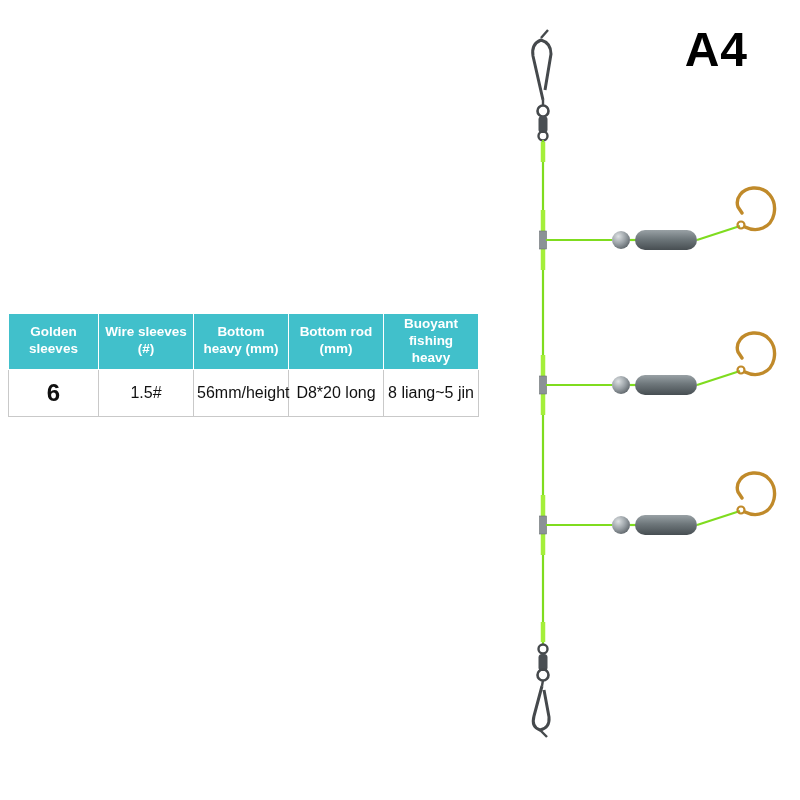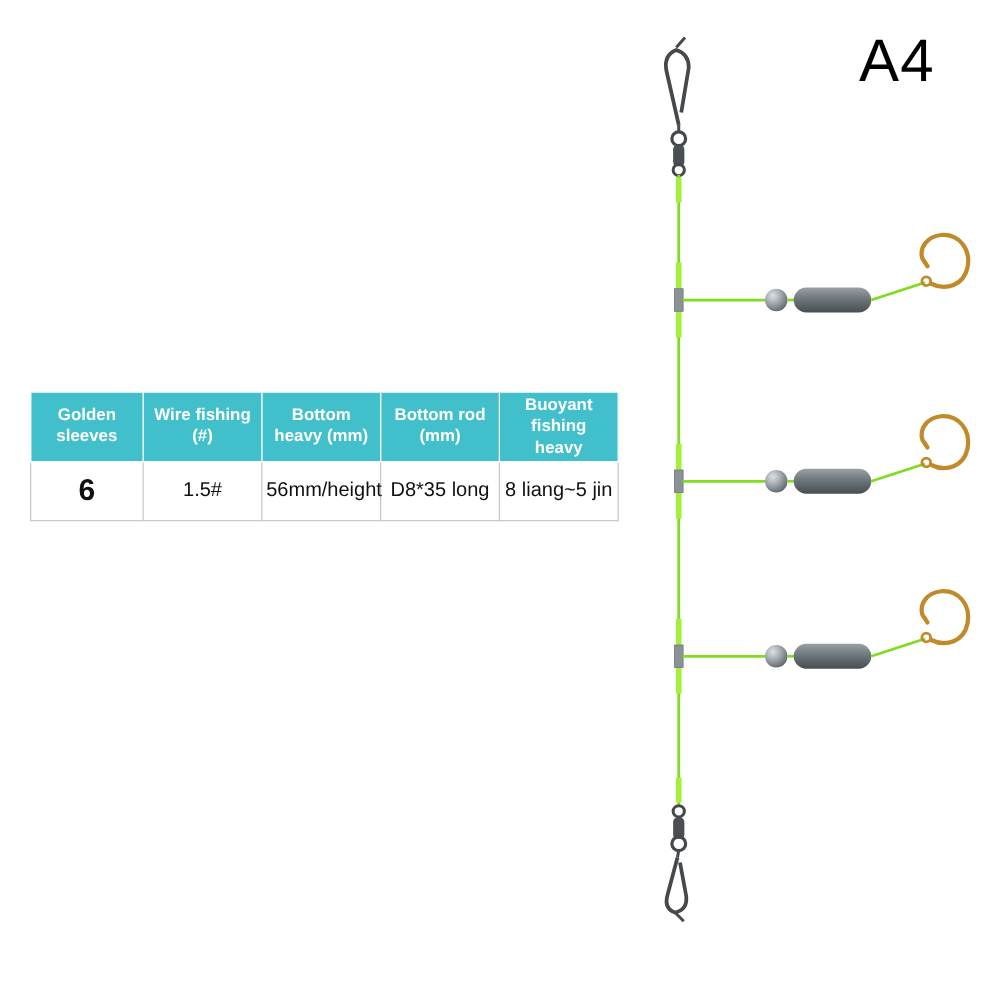--- a/index.html
+++ b/index.html
@@ -10,29 +10,29 @@
     position:relative;
     overflow:hidden;
   }
   .canvas { position:absolute; inset:0; }
 
   
   .variant-label {
     position:absolute;
     top:22px; right:52px;
     font-size:48px;
-    font-weight:400;
+    font-weight:700;
     color:#000;
     letter-spacing:1px;
   }
 
   
   table.spec-table {
     position:absolute;
-    left:24px; top:313px;
+    left:8px; top:313px;
     border-collapse:collapse;
     table-layout:fixed;
     width:470px;
   }
   .spec-table th {
     background:#41c0cb;
     color:#ffffff;
     font-size:13.5px;
     font-weight:700;
     height:48px;
@@ -75,32 +75,32 @@
     <colgroup>
       <col style="width:90px">
         <col style="width:95px">
         <col style="width:95px">
       <col style="width:95px">
         <col style="width:95px">
     </colgroup>
     <thead>
       <tr>
         <th>Golden sleeves</th>
-        <th>Wire fishing (#)</th>
+        <th>Wire sleeves (#)</th>
         <th>Bottom heavy (mm)</th>
         <th>Bottom rod (mm)</th>
         <th>Buoyant fishing heavy</th>
       </tr>
     </thead>
     <tbody>
       <tr>
         <td class="big">6</td>
         <td>1.5#</td>
         <td>56mm/height</td>
-        <td>D8*35 long</td>
+        <td>D8*20 long</td>
         <td>8 liang~5 jin</td>
       </tr>
     </tbody>
   </table>
 
   <svg class="rig" width="800" height="800" viewBox="0 0 800 800">
     <defs>
       <radialGradient id="beadGrad" cx="35%" cy="30%" r="75%">
         <stop offset="0%" stop-color="#dde1e3"></stop>
         <stop offset="55%" stop-color="#9aa1a6"></stop>

